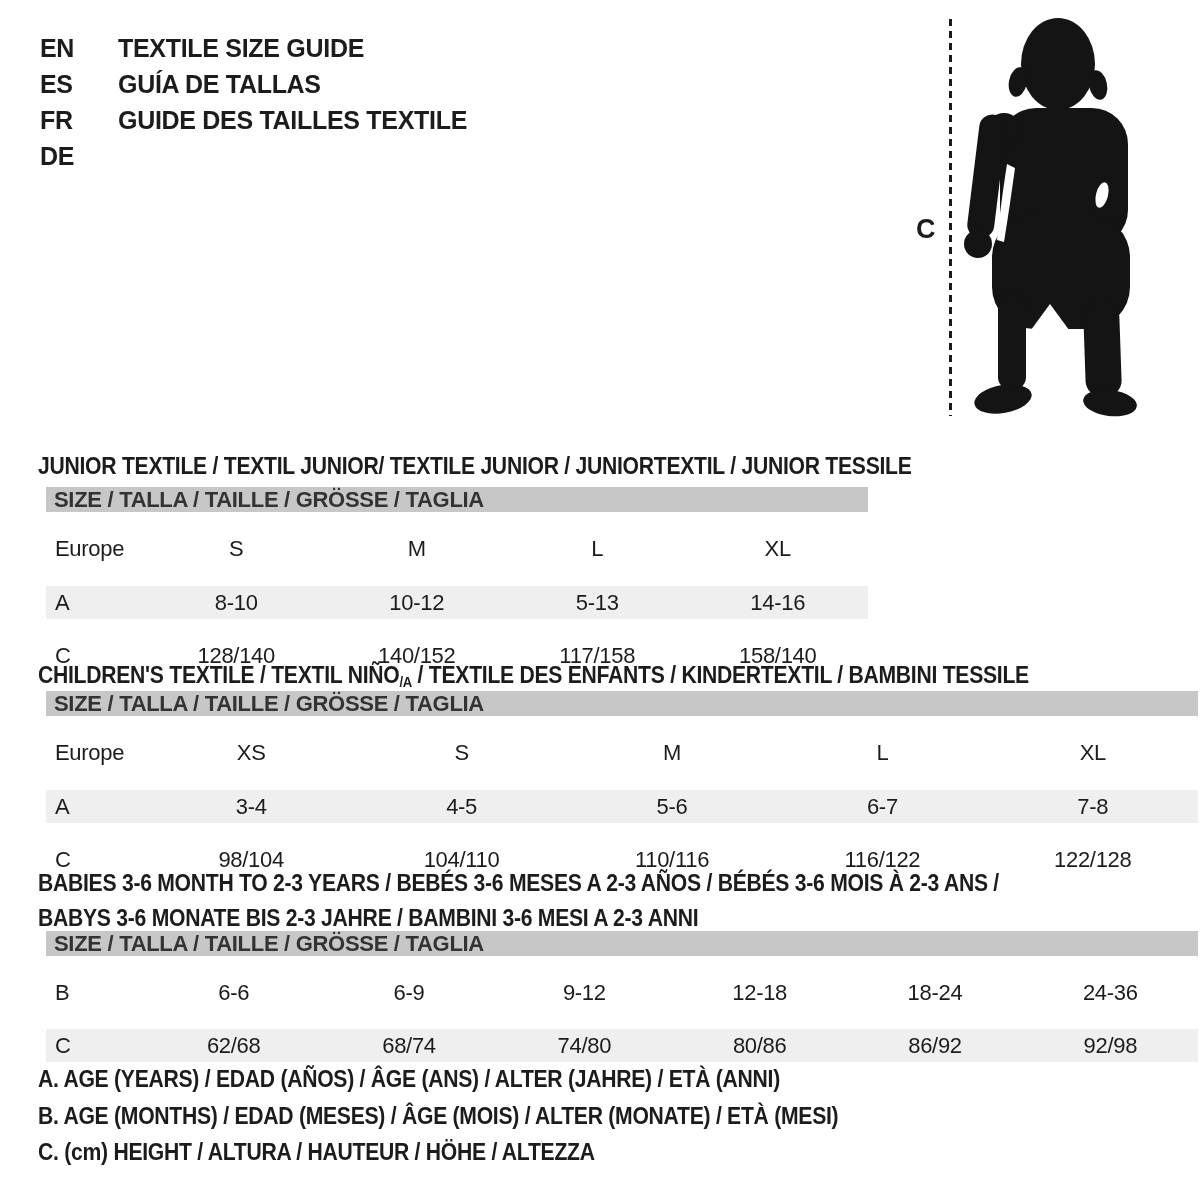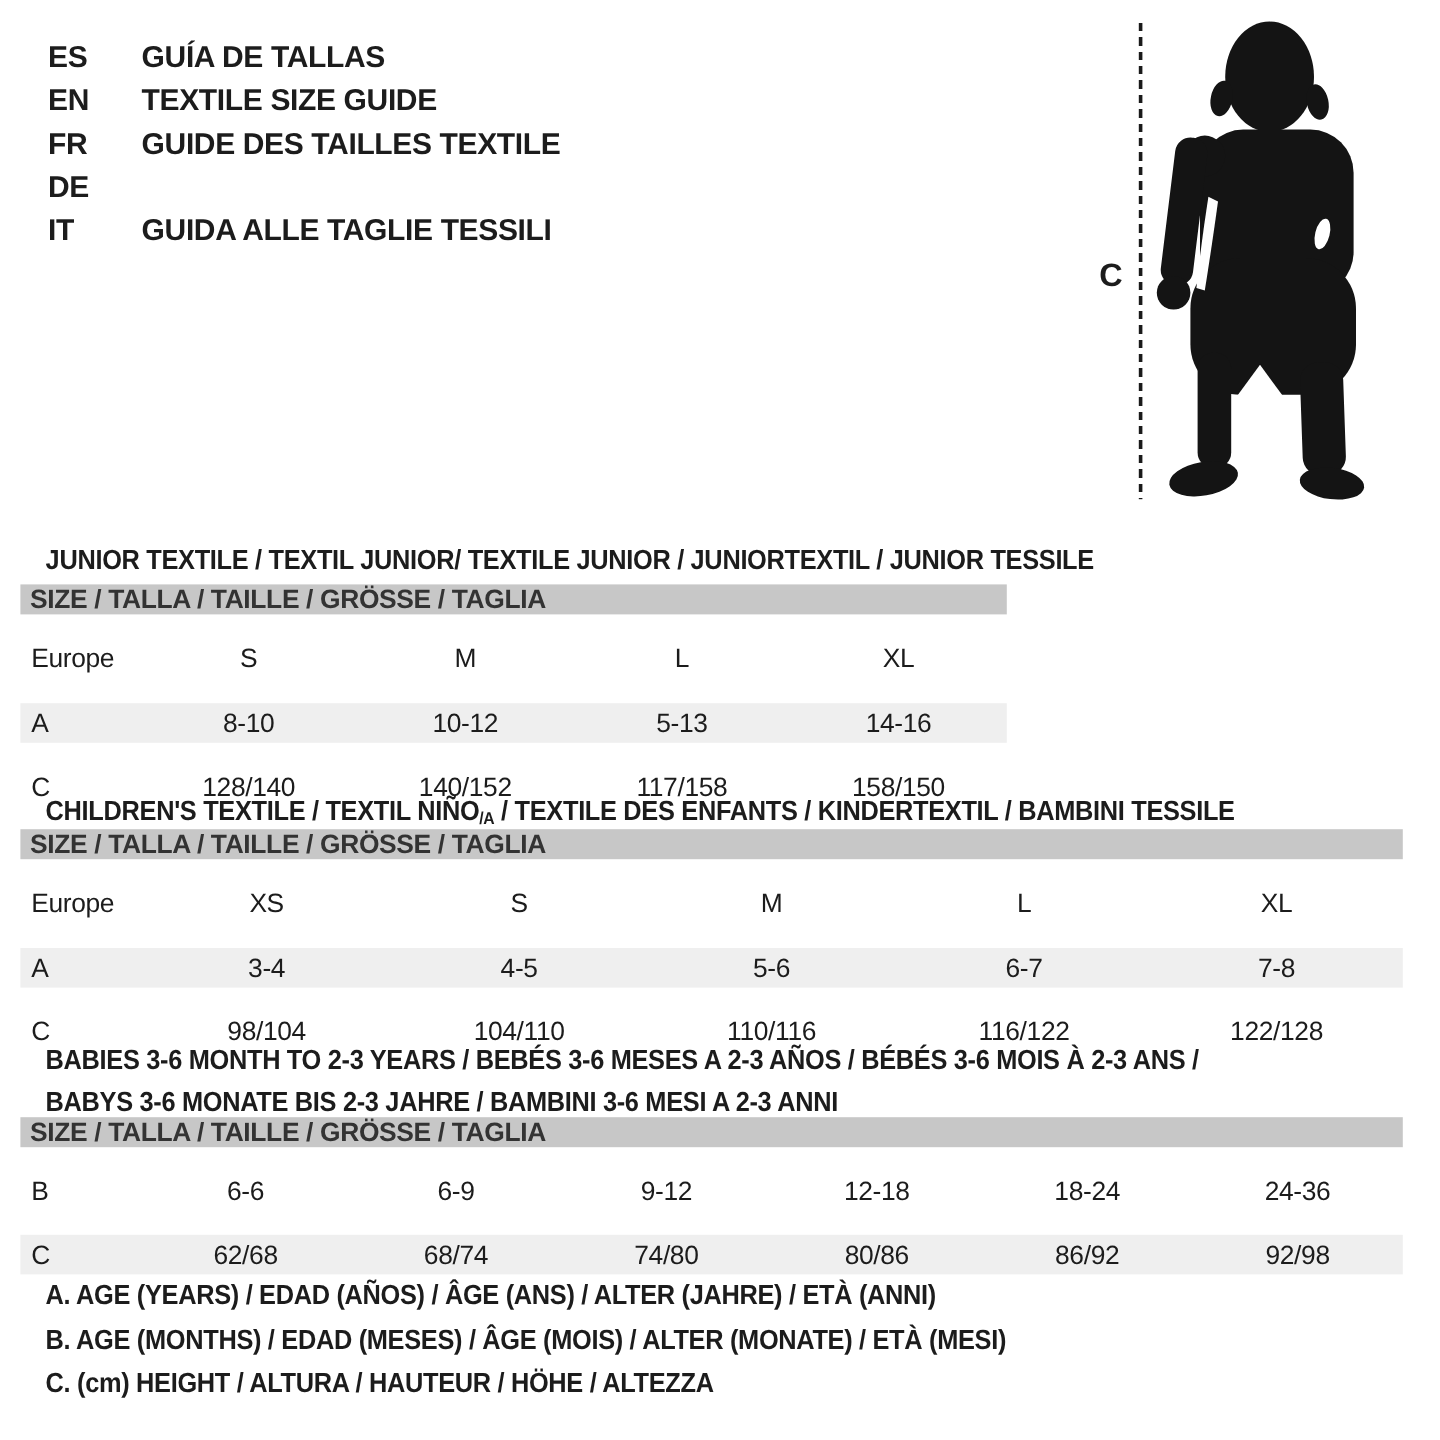--- a/index.html
+++ b/index.html
@@ -32,21 +32,21 @@
   .sub{font-size:0.62em;position:relative;top:0.28em;}
   #junior-title{top:434px;}
   #children-title{top:643px;}
   #babies-title1{top:851px;}
   #babies-title2{top:886px;}
   #legend-a{top:1066px;}
   #legend-b{top:1103px;}
   #legend-c{top:1139px;}
 
   
-  .size-table{position:absolute;left:17px;}
+  .size-table{position:absolute;left:46px;}
   #junior-table{top:487px;width:822px;}
   #children-table{top:691px;width:1152px;}
   #babies-table{top:931px;width:1152px;}
   .size-bar{
     height:25px;line-height:25px;background:#c7c7c7;color:#333333;
     font-size:22px;font-weight:bold;padding-left:8px;white-space:nowrap;
   }
   .trow{display:grid;align-items:center;height:33px;font-size:22px;margin-top:20px;}
   .trow.header-row{height:34px;}
   .cols5{grid-template-columns:100px repeat(4,1fr);}
@@ -56,37 +56,33 @@
   .val{text-align:center;}
   .shaded{background:#efefef;}
 </style>
 </head>
 <body>
 
 <div class="page">
 
   <div class="lang-header">
     <div class="lang-row">
+      <span class="lang-code">EN</span>
+      <span class="lang-title">TEXTILE SIZE GUIDE</span>
+    </div>
+    <div class="lang-row">
       <span class="lang-code">ES</span>
       <span class="lang-title">GUÍA DE TALLAS</span>
-    </div>
-    <div class="lang-row">
-      <span class="lang-code">EN</span>
-      <span class="lang-title">TEXTILE SIZE GUIDE</span>
     </div>
     <div class="lang-row">
       <span class="lang-code">FR</span>
       <span class="lang-title">GUIDE DES TAILLES TEXTILE</span>
     </div>
     <div class="lang-row">
       <span class="lang-code">DE</span>
-    </div>
-    <div class="lang-row">
-      <span class="lang-code">IT</span>
-      <span class="lang-title">GUIDA ALLE TAGLIE TESSILI</span>
     </div>
   </div>
 
   <div class="measure-line"></div>
   <div class="measure-label">C</div>
   <svg class="silhouette" width="178" height="410" viewBox="0 0 178 410" aria-hidden="true">
     <g fill="#141414">
       <ellipse cx="96" cy="52" rx="37" ry="46"></ellipse>
       <ellipse cx="56" cy="70" rx="9" ry="15" transform="rotate(12 56 70)"></ellipse>
       <ellipse cx="136" cy="73" rx="9" ry="15" transform="rotate(-12 136 73)"></ellipse>
@@ -122,21 +118,21 @@
       <span class="val">8-10</span>
       <span class="val">10-12</span>
       <span class="val">5-13</span>
       <span class="val">14-16</span>
     </div>
     <div class="trow cols5">
       <span class="lbl">C</span>
       <span class="val">128/140</span>
       <span class="val">140/152</span>
       <span class="val">117/158</span>
-      <span class="val">158/150</span>
+      <span class="val">158/140</span>
     </div>
   </div>
 
   <h2 class="sec-title" id="children-title"><span>CHILDREN'S TEXTILE / TEXTIL NIÑO</span><span class="sub">/A</span><span> / TEXTILE DES ENFANTS / KINDERTEXTIL / BAMBINI TESSILE</span></h2>
   <div class="size-table" id="children-table">
     <div class="size-bar">SIZE / TALLA / TAILLE / GRÖSSE / TAGLIA</div>
     <div class="trow cols6 header-row">
       <span class="lbl">Europe</span>
       <span class="val">XS</span>
       <span class="val">S</span>

